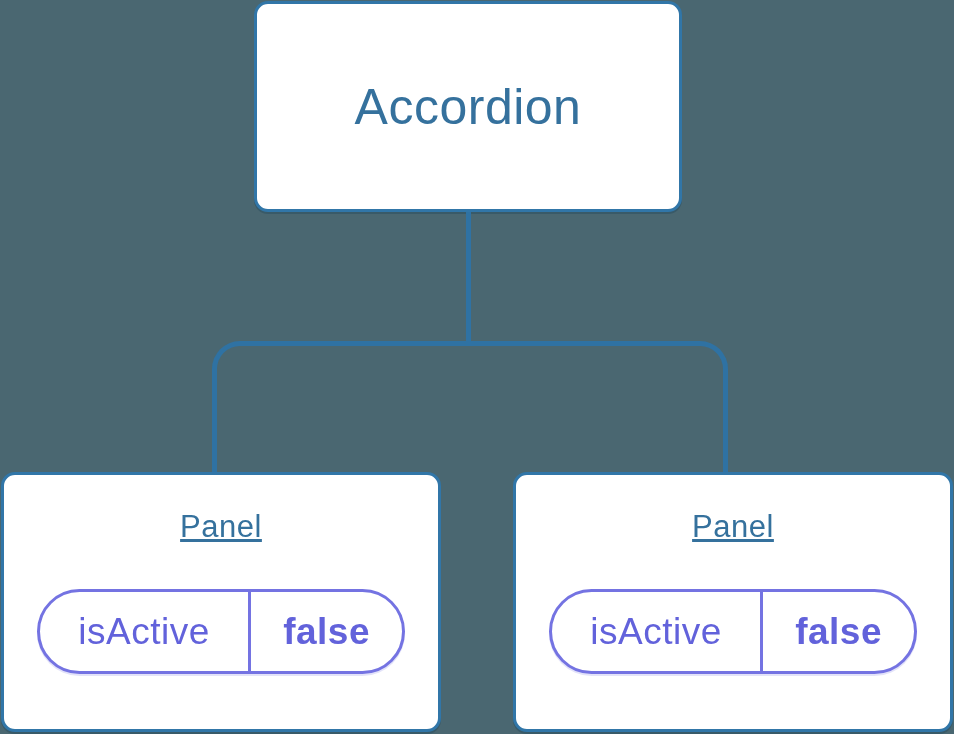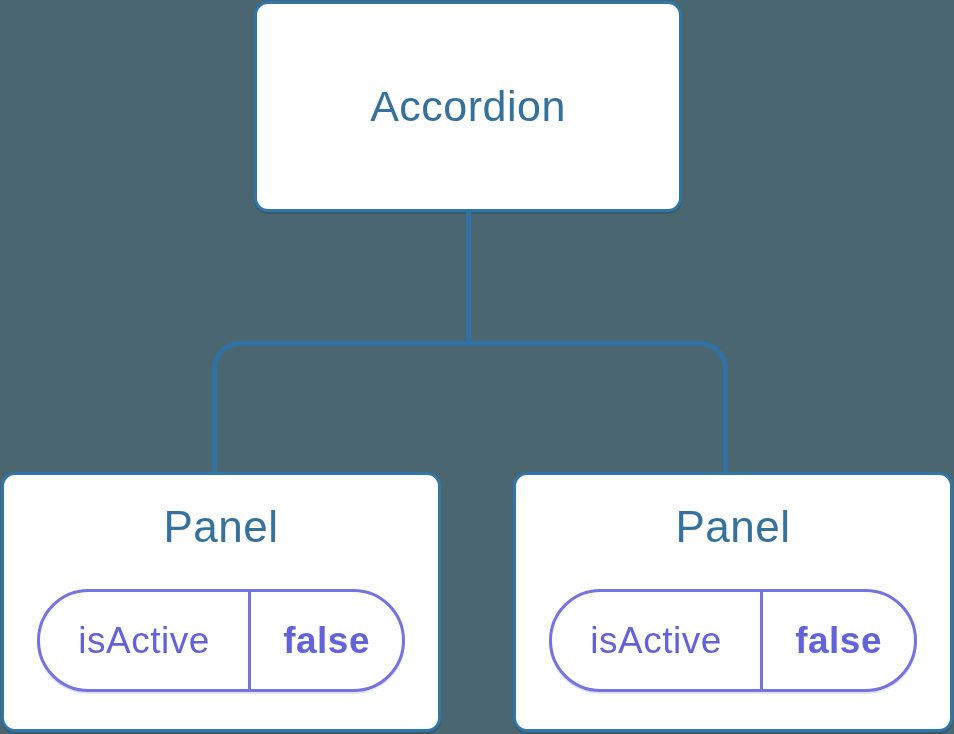--- a/index.html
+++ b/index.html
@@ -30,21 +30,21 @@
     border-radius: 14px;
     box-shadow: 0 2px 0 rgba(16, 58, 82, 0.28);
   }
   .node-root {
     left: 254px; top: 1px;
     width: 428px; height: 211px;
     display: flex; align-items: center; justify-content: center;
   }
   .node-label {
     color: var(--node-text-blue);
-    font-size: 43px;
+    font-size: 50px;
     font-weight: 500;
     letter-spacing: 0.5px;
   }
   .stem {
     position: absolute;
     left: 466px; top: 212px;
     width: 5px; height: 134px;
     background: var(--connector-blue);
   }
   .bracket {
@@ -60,28 +60,29 @@
   .node-panel {
     top: 472px;
     width: 440px; height: 260px;
     display: flex; flex-direction: column; align-items: center;
     padding-top: 26px;
   }
   .node-panel.left  { left: 1px;   }
   .node-panel.right { left: 513px; }
   .panel-title {
     color: var(--node-text-blue);
-    font-size: 44px;
+    font-size: 31px;
     font-weight: 500;
     line-height: 52px;
     letter-spacing: 0.5px;
+    text-decoration: underline;
   }
   .pill {
     margin-top: 36px;
-    width: 368px; height: 103px;
+    width: 368px; height: 85px;
     border: 3px solid var(--state-border-purple);
     border-radius: 52px;
     display: flex;
     overflow: hidden;
     box-shadow: 0 2px 0 rgba(98, 98, 219, 0.18);
     background: var(--node-fill);
   }
   .pill-cell {
     display: flex; align-items: center; justify-content: center;
     color: var(--state-text-purple);

